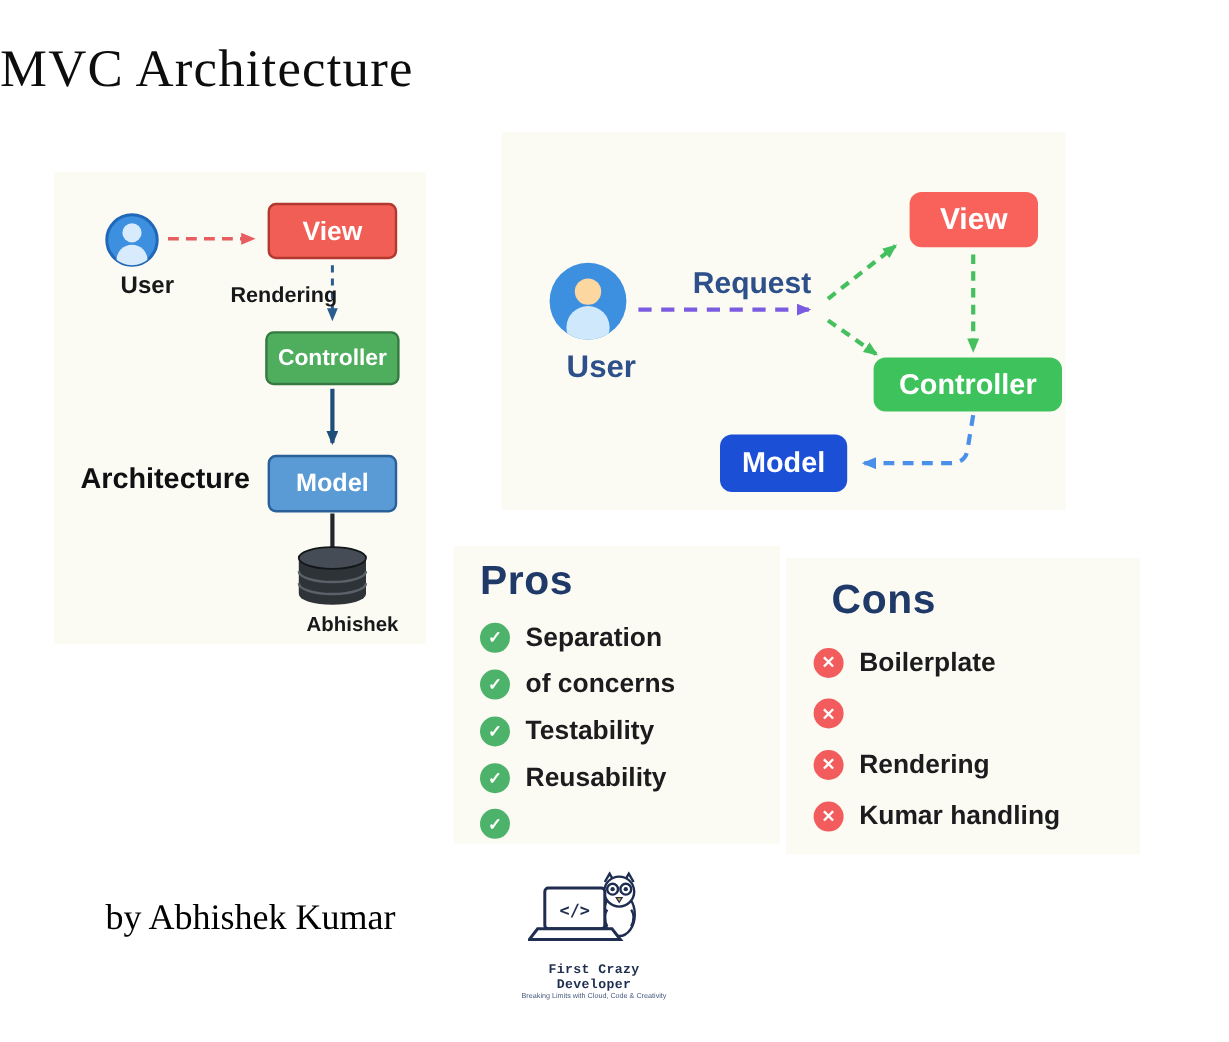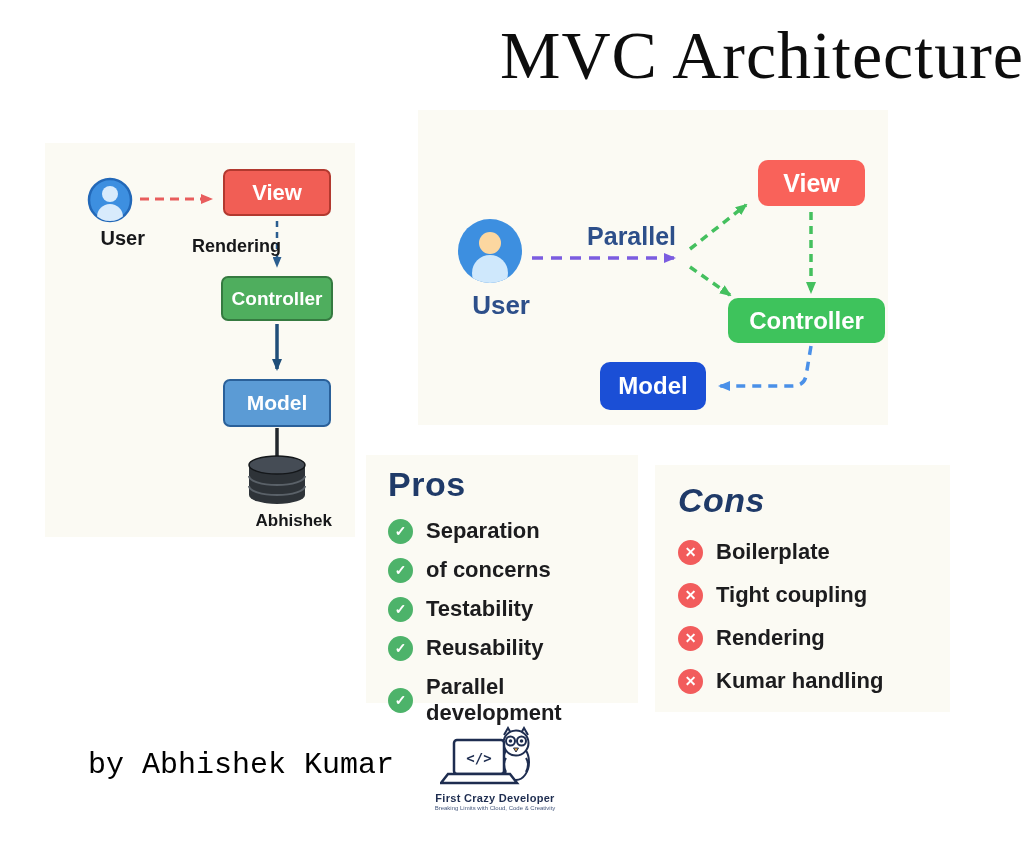--- a/index.html
+++ b/index.html
@@ -2,22 +2,22 @@
 <html><head>
 <meta charset="utf-8">
 <style>
   * { margin:0; padding:0; box-sizing:border-box; }
   body { background:#ffffff; }
   .page {
     position:relative; width:1024px; height:868px; background:#ffffff;
     font-family:"Liberation Sans", sans-serif; overflow:hidden;
   }
   .title {
-    position:absolute; top:16px; left:0; width:100%; text-align:right;
-    font-family:"Liberation Serif", serif; font-size:68px; font-weight:400;
+    position:absolute; top:32px; left:0; width:100%; text-align:left;
+    font-family:"Liberation Serif", serif; font-size:44px; font-weight:400;
     color:#0d0d0d; letter-spacing:1px;
   }
   .panel { position:absolute; background:#fbfaf3; }
   .abs { position:absolute; }
   .box {
     position:absolute; display:flex; align-items:center; justify-content:center;
     color:#ffffff; font-weight:700; text-align:right;
   }
   
   .lview { background:#f15e55; border:2px solid #b2392f; border-radius:7px; font-size:22px; }
@@ -35,23 +35,23 @@
   .list { position:absolute; display:flex; flex-direction:column; }
   .row { display:flex; align-items:center; gap:13px; }
   .dot {
     width:25px; height:25px; border-radius:50%; flex:0 0 25px;
     display:flex; align-items:center; justify-content:center;
     color:#ffffff; font-size:14px; font-weight:700; line-height:1;
   }
   .dot.green { background:#4db36a; }
   .dot.red { background:#f25c5c; }
   .item-label { font-size:22px; font-weight:600; color:#1c1c1e; }
-  .serif { font-family:Liberation Mono, monospace; color:#000000; }
+  .serif { font-family:Liberation Serif, serif; color:#000000; }
   .logo-block { position:absolute; left:427px; top:726px; width:136px; text-align:center; }
-  .logo-title { font-size:11px; font-weight:800; color:#1e2d50; letter-spacing:0.3px; margin-top:2px; }
+  .logo-title { font-size:11px; font-weight:800; color:#1e2d50; letter-spacing:0.3px; margin-top:13px;font-family:Liberation Mono, monospace; }
   .logo-tagline { font-size:6px; color:#46597e; margin-top:1px; }
 </style>
 </head>
 <body>
 
 <div class="page">
 
   <div class="title">MVC Architecture</div>
 
   <div class="panel" style="left:45px; top:143px; width:310px; height:394px;">
@@ -94,20 +94,21 @@
       </g>
     </svg>
     <div class="dlabel" style="left:30px; top:84px; width:70px; font-size:20px;">User</div>
 
     <div class="box lview" style="left:178px; top:26px; width:108px; height:47px;">View</div>
 
     <div class="dlabel" style="left:126px; top:93px; width:110px; font-size:18px;">Rendering</div>
 
     <div class="box lcontroller" style="left:176px; top:133px; width:112px; height:45px;">Controller</div>
 
+    <div class="dlabel" style="left:22px; top:243px; width:155px; font-size:24px; text-align:left; color:#0f1012;">Architecture</div>
 
     <div class="box lmodel" style="left:178px; top:236px; width:108px; height:48px;">Model</div>
 
     <div class="dlabel" style="left:177px; top:368px; width:110px; font-size:17px;">Abhishek</div>
   </div>
 
   <div class="panel" style="left:418px; top:110px; width:470px; height:315px;">
 
     <svg class="abs" style="left:0; top:0;" width="470" height="315" viewBox="0 0 470 315">
       <defs>
@@ -135,65 +136,63 @@
           </clipPath>
         </defs>
       <circle cx="33" cy="33" r="32" fill="#3d8fe0"></circle>
       <g clip-path="url(#clipR)">
         <circle cx="33" cy="25" r="11" fill="#fcd7a0"></circle>
         <circle cx="33" cy="55" r="18" fill="#cfe8fc"></circle>
       </g>
     </svg>
     <div class="dlabel navy" style="left:32px; top:180px; width:80px; font-size:26px;">User</div>
 
-    <div class="dlabel navy" style="left:138px; top:112px; width:120px; font-size:25px;">Parallel</div>
+    <div class="dlabel navy" style="left:138px; top:112px; width:120px; font-size:25px;">Request</div>
 
     <div class="box rview" style="left:340px; top:50px; width:107px; height:46px;">View</div>
 
     <div class="box rcontroller" style="left:310px; top:188px; width:157px; height:45px;">Controller</div>
 
     <div class="box rmodel" style="left:182px; top:252px; width:106px; height:48px;">Model</div>
   </div>
 
-  <div class="panel" style="left:366px; top:455px; width:272px; height:248px;">
+  <div class="panel" style="left:378px; top:455px; width:272px; height:248px;">
     <div class="heading" style="left:22px; top:10px;">Pros</div>
     <div class="list" style="left:22px; top:63px; gap:13px;">
       <div class="row">
         <span class="dot green">✓</span>
         <span class="item-label">Separation</span>
       </div>
       <div class="row">
         <span class="dot green">✓</span>
         <span class="item-label">of concerns</span>
       </div>
       <div class="row">
         <span class="dot green">✓</span>
         <span class="item-label">Testability</span>
       </div>
       <div class="row">
         <span class="dot green">✓</span>
         <span class="item-label">Reusability</span>
       </div>
       <div class="row">
         <span class="dot green">✓</span>
-        <span class="item-label">Parallel development</span>
       </div>
     </div>
   </div>
 
   <div class="panel" style="left:655px; top:465px; width:295px; height:247px;">
-    <div class="heading" style="left:23px; top:16px;font-style:italic;">Cons</div>
+    <div class="heading" style="left:38px; top:16px;">Cons</div>
     <div class="list" style="left:23px; top:74px; gap:17px;">
       <div class="row">
         <span class="dot red">✕</span>
         <span class="item-label">Boilerplate</span>
       </div>
       <div class="row">
         <span class="dot red">✕</span>
-        <span class="item-label">Tight coupling</span>
       </div>
       <div class="row">
         <span class="dot red">✕</span>
         <span class="item-label">Rendering</span>
       </div>
       <div class="row">
         <span class="dot red">✕</span>
         <span class="item-label">Kumar handling</span>
       </div>
     </div>

